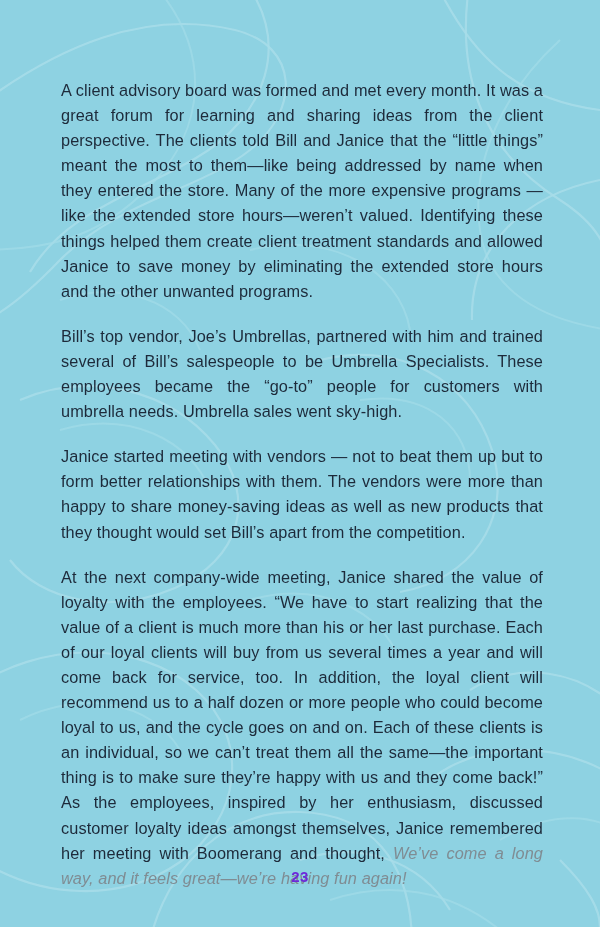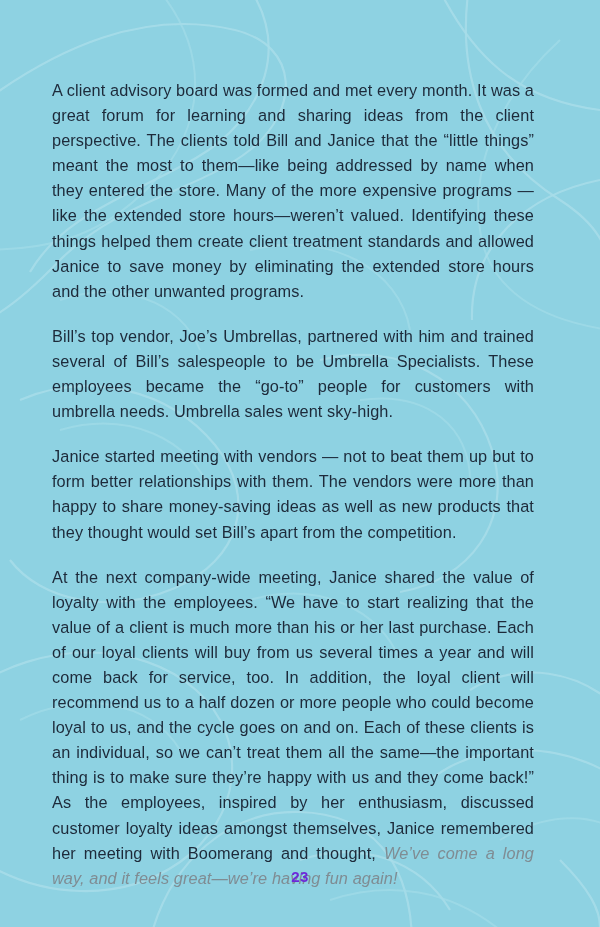--- a/index.html
+++ b/index.html
@@ -44,21 +44,21 @@
   .wm-stroke-2 {
     fill: none;
     stroke: #a3dbe8;
     stroke-width: 2;
     opacity: 0.7;
   }
 
   
   .content {
     position: absolute;
-    left: 52px;
+    left: 61px;
     top: 78px;
     width: 482px;
   }
 
   p.para {
     margin: 0 0 20px 0;
     color: #1d2a3a;
     font-size: 16.3px;
     line-height: 25.1px;
     text-align: justify;

